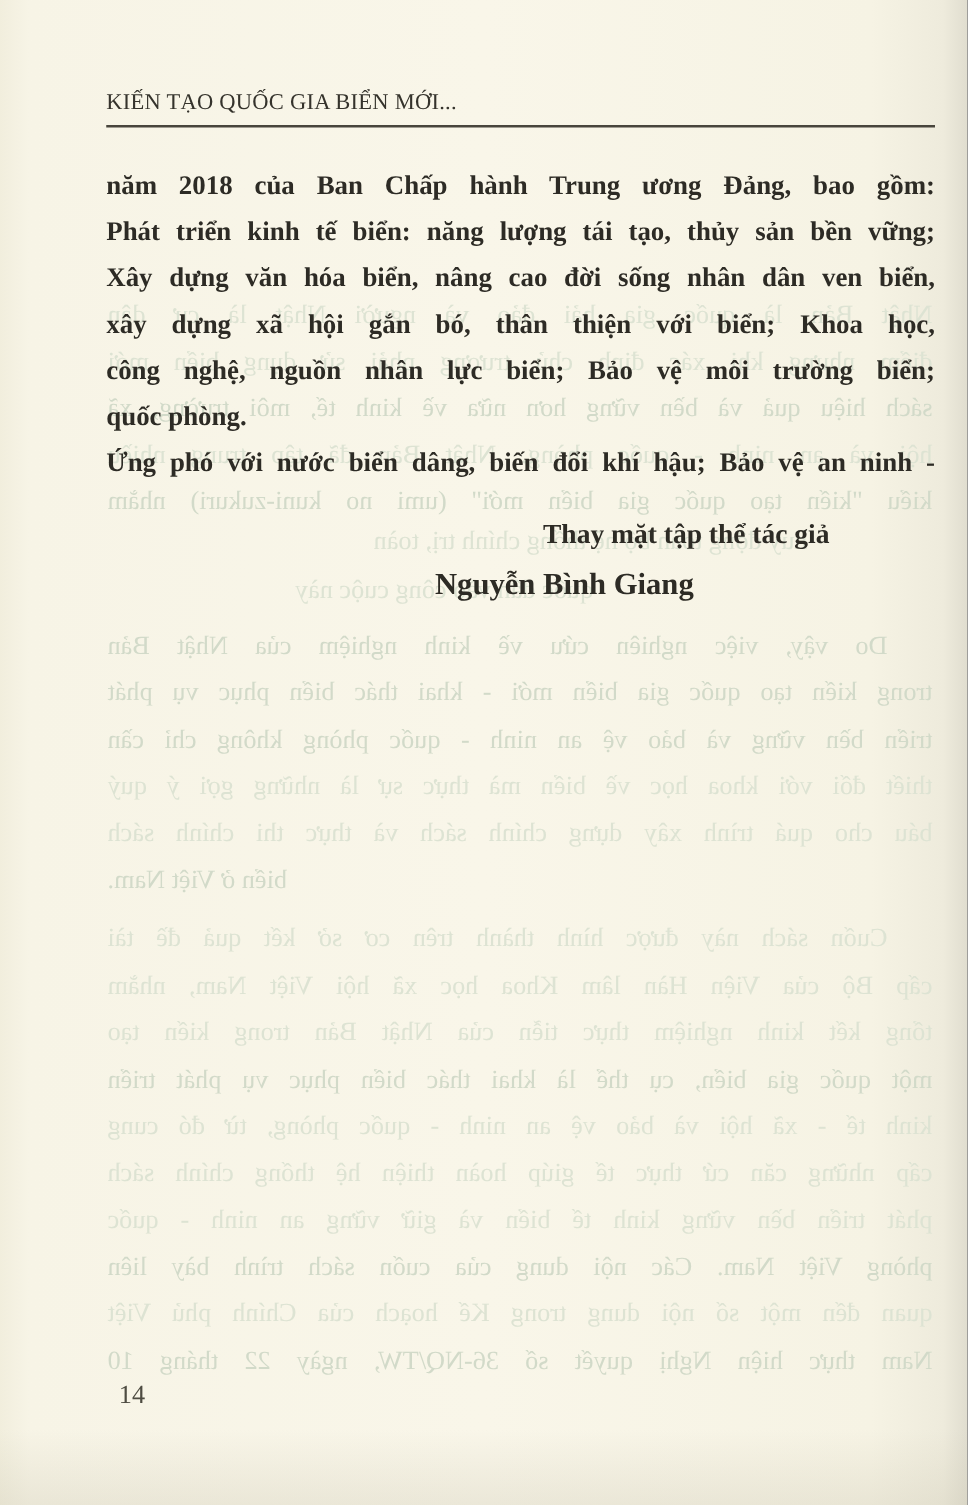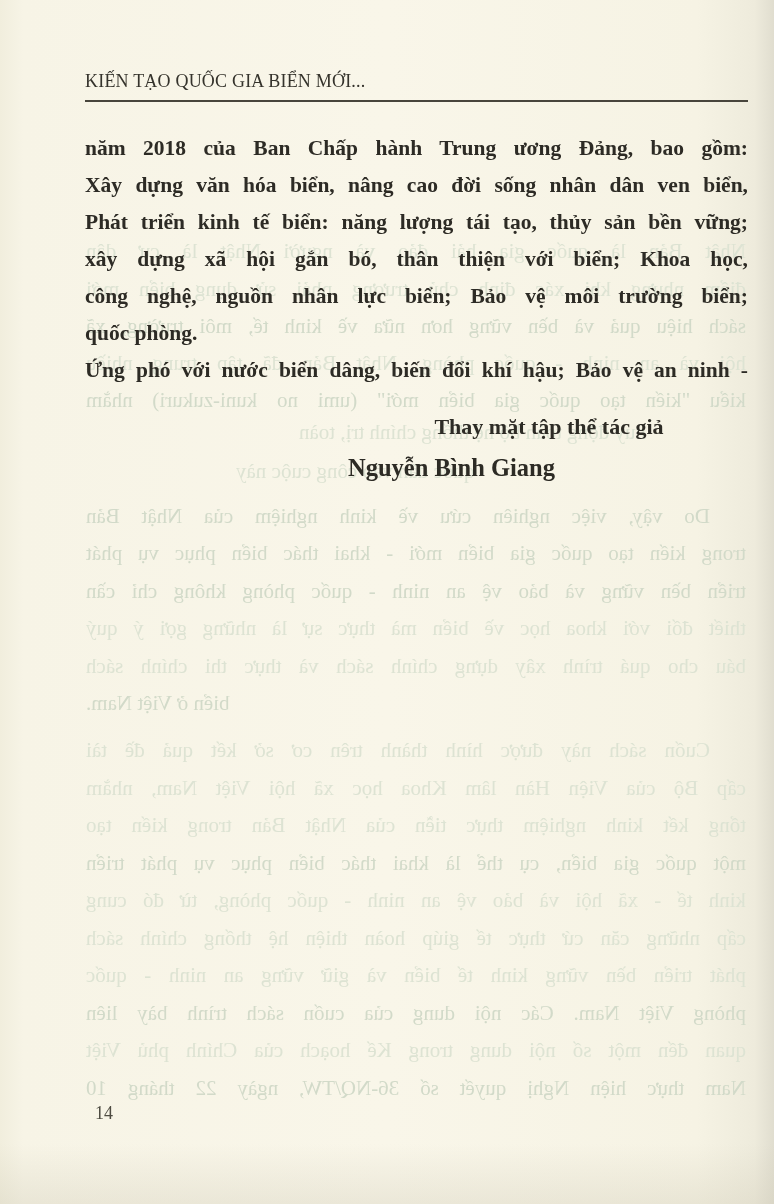--- a/index.html
+++ b/index.html
@@ -44,21 +44,21 @@
   .body-line.last { text-align:left; text-align-last:left; }
   .sig-role {
     position:absolute; left:348px; top:414px; width:402px; text-align:center;
     font-weight:bold; font-size:22px; color:#2d2b25;
   }
   .sig-name {
     position:absolute; left:348px; top:454px; width:402px; 
     font-weight:bold; font-size:24.5px; color:#2d2b25;
   }
   .page-number {
-    position:absolute; left:95px; top:1103px; font-size:18px; color:#4e4c42;
+    position:absolute; left:95px; top:1103px; font-size:21px; color:#4e4c42;
   }
 </style>
 </head>
 <body>
 
 <div class="page">
 
   <div class="ghost-layer">
     <div class="gline gfaint" style="top:232px">Nhật Bản là quốc gia hải đảo và người Nhật là cư dân</div>
     <div class="gline gfaint" style="top:270px">điểm nhưng khi xác định chủ trương phải sử dụng biển mới</div>
@@ -85,22 +85,22 @@
     <div class="gline" style="top:994px">phòng Việt Nam. Các nội dung của cuốn sách trình bày liên</div>
     <div class="gline gfaint" style="top:1031px">quan đến một số nội dung trong Kế hoạch của Chính phủ Việt</div>
     <div class="gline" style="top:1069px">Nam thực hiện Nghị quyết số 36-NQ/TW, ngày 22 tháng 10</div>
   </div>
 
   <div class="header-title">KIẾN TẠO QUỐC GIA BIỂN MỚI...</div>
   <div class="header-rule"></div>
 
   <div class="body-block">
     <div class="body-line">năm 2018 của Ban Chấp hành Trung ương Đảng, bao gồm:</div>
+    <div class="body-line">Phát triển kinh tế biển: năng lượng tái tạo, thủy sản bền vững;</div>
     <div class="body-line">Xây dựng văn hóa biển, nâng cao đời sống nhân dân ven biển,</div>
-    <div class="body-line">Phát triển kinh tế biển: năng lượng tái tạo, thủy sản bền vững;</div>
     <div class="body-line">xây dựng xã hội gắn bó, thân thiện với biển; Khoa học,</div>
     <div class="body-line">công nghệ, nguồn nhân lực biển; Bảo vệ môi trường biển;</div>
     <div class="body-line last">quốc phòng.</div>
     <div class="body-line">Ứng phó với nước biển dâng, biến đổi khí hậu; Bảo vệ an ninh -</div>
   </div>
 
   <div class="sig-role">Thay mặt tập thể tác giả</div>
   <div class="sig-name">Nguyễn Bình Giang</div>
 
   <div class="page-number">14</div>

